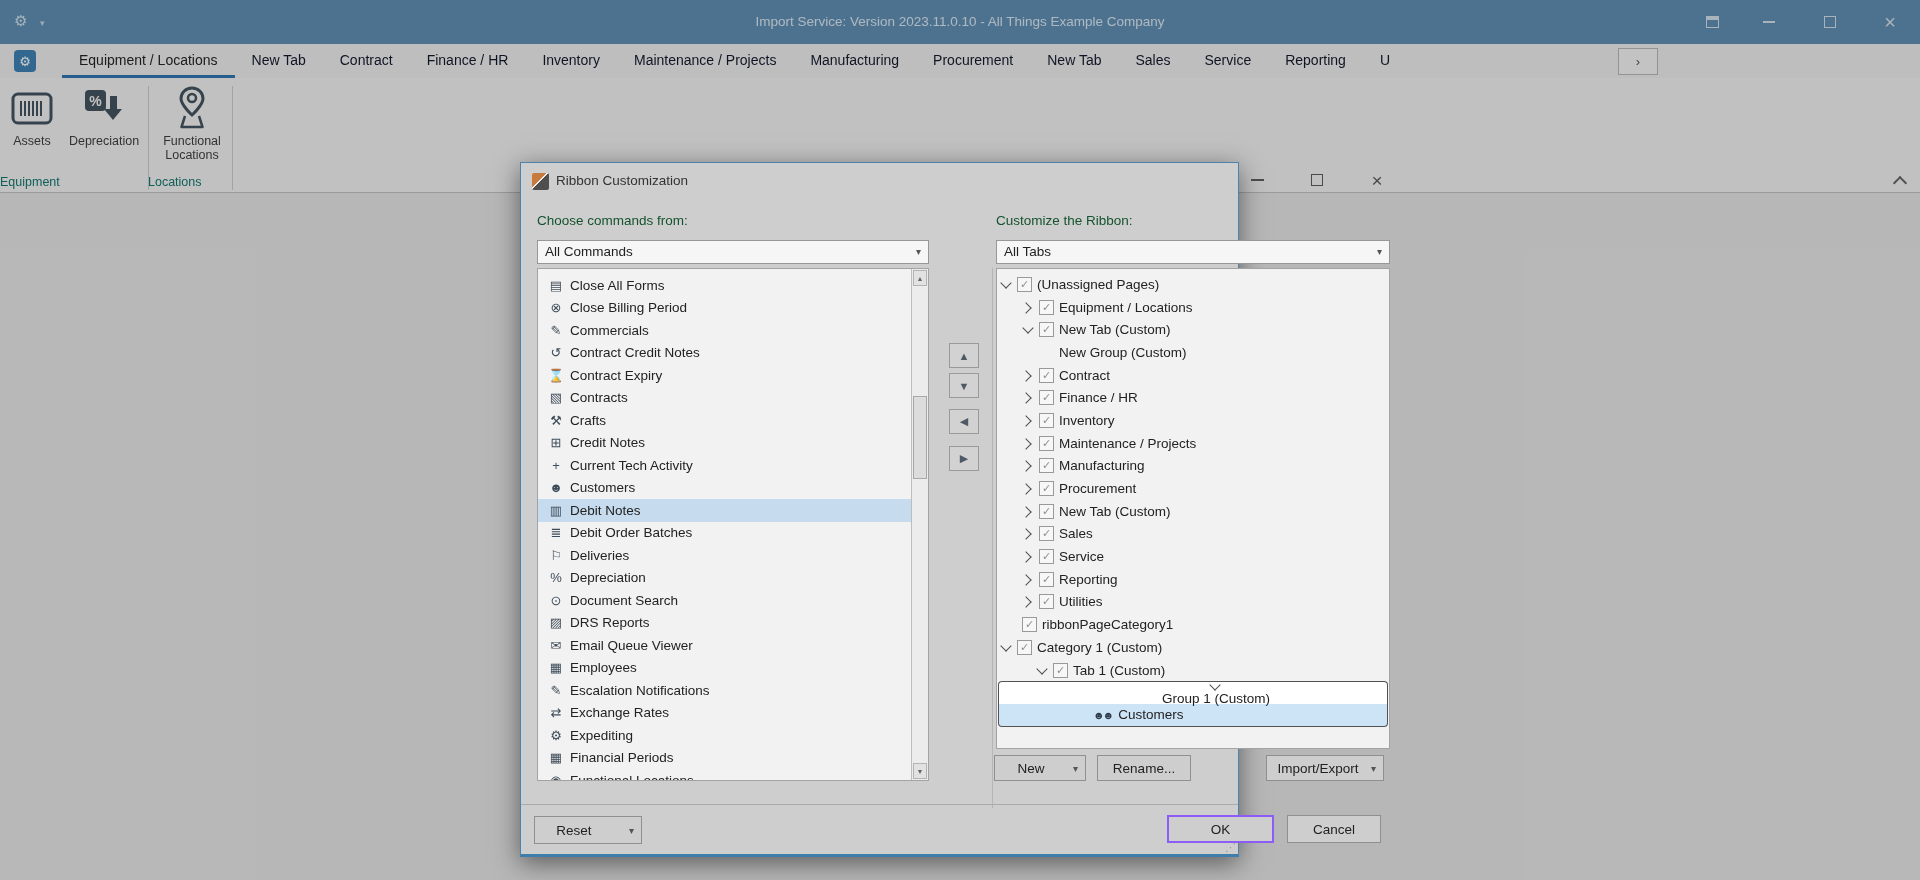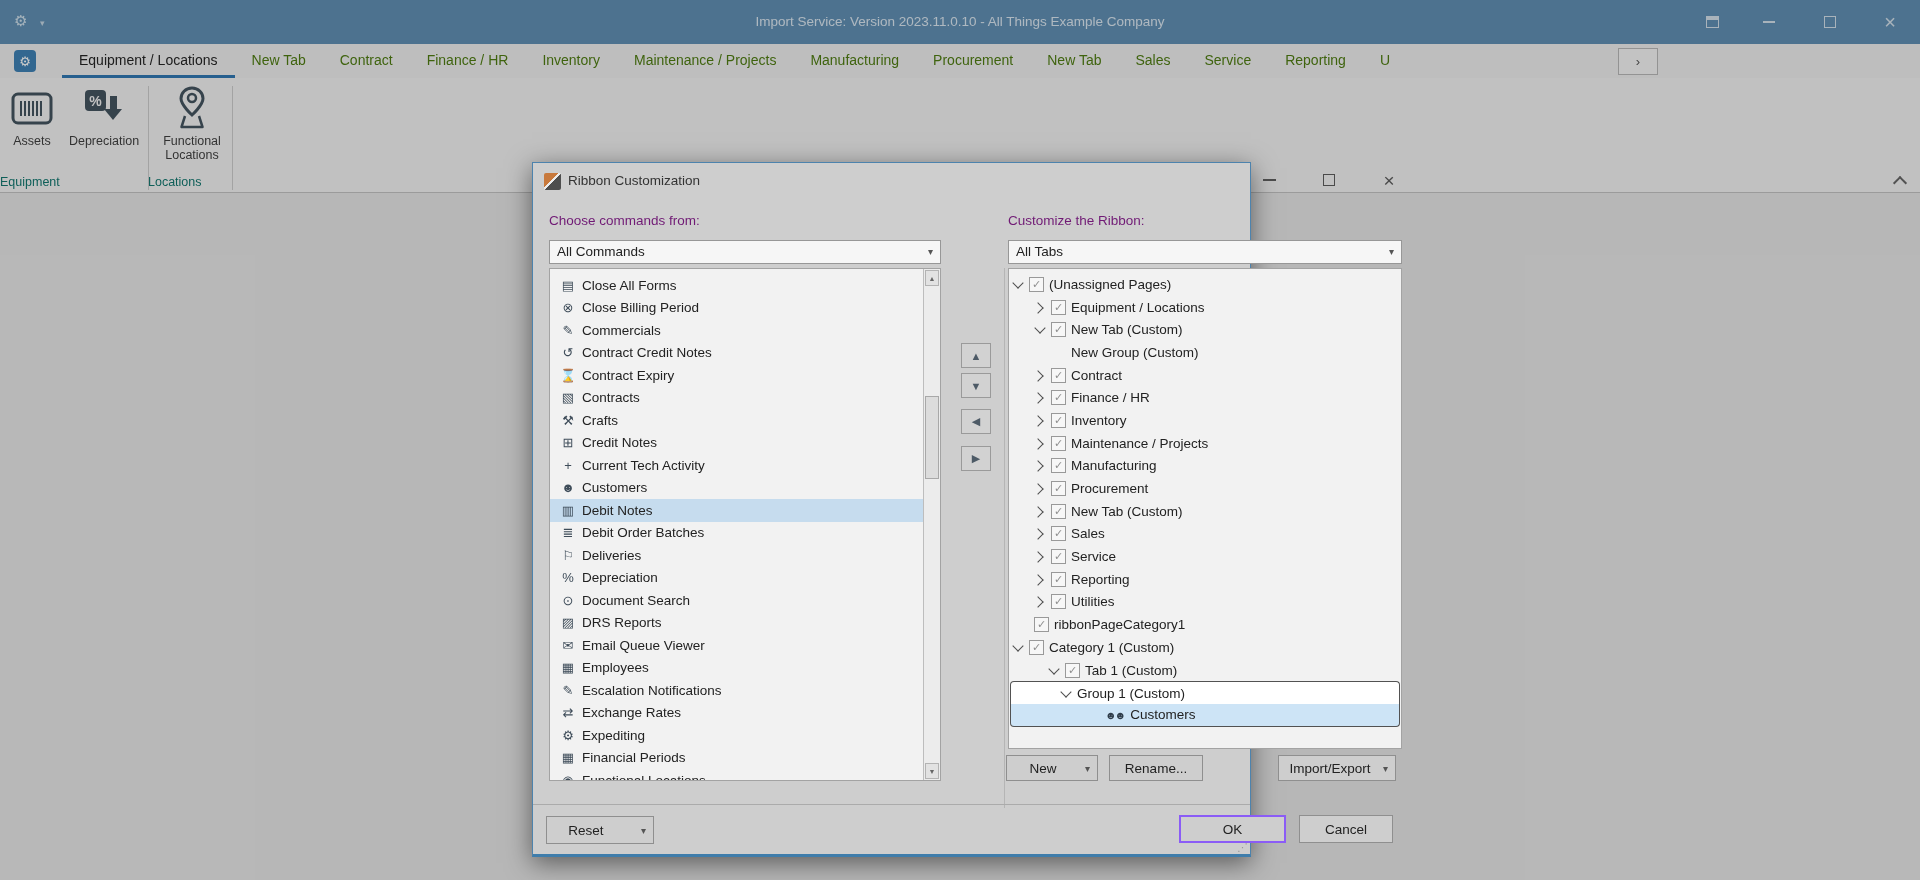--- a/index.html
+++ b/index.html
@@ -17,21 +17,21 @@
   .ico-float:before{content:"";position:absolute;left:0;right:0;top:0;height:3px;background:#d5e2ec;}
   .ico-min{width:12px;height:2px;background:#d5e2ec;}
   .ico-max{width:12px;height:12px;border:1.5px solid #d5e2ec;}
   .ico-x{font-size:20px;line-height:1;font-weight:400;}
 
   
   .tabrow{position:absolute;left:0;top:44px;width:1920px;height:34px;background:#f0f0f0;}
   .appgear{position:absolute;left:14px;top:6px;width:22px;height:22px;background:#3d80b5;border-radius:4px;
     color:#fff;display:flex;align-items:center;justify-content:center;font-size:13px;}
   .tabs{position:absolute;left:62px;top:0;height:34px;display:flex;}
-  .tab{padding:0 17px;line-height:33px;font-size:14px;color:#4d7c0f;white-space:nowrap;}
+  .tab{padding:0 17px;line-height:33px;font-size:14px;color:#0f172a;white-space:nowrap;}
   .tab.selected{box-shadow:inset 0 -3px 0 #2e77b3;color:#222;}
   .tab-overflow{position:absolute;left:1618px;top:4px;width:40px;height:27px;background:#f6f6f6;
     border:1px solid #b9b9b9;color:#555;display:flex;align-items:center;justify-content:center;font-size:13px;}
 
   
   .ribbon{position:absolute;left:0;top:78px;width:1920px;height:115px;background:#f4f4f4;border-bottom:1px solid #c3c3c3;}
   .rbtn{position:absolute;top:6px;height:86px;display:flex;flex-direction:column;align-items:center;}
   .rbtn .ric{height:48px;display:flex;align-items:center;justify-content:center;}
   .rbtn .rlb{font-size:12.5px;color:#3d3d3d;text-align:center;line-height:14px;margin-top:2px;}
   .rb-assets{left:4px;width:56px;}
@@ -47,32 +47,32 @@
   .darr-head{position:absolute;left:19px;top:19px;width:0;height:0;border-left:9px solid transparent;
     border-right:9px solid transparent;border-top:11px solid #42525e;}
   .collapse-chevron{position:absolute;left:1894px;top:96px;width:12px;height:12px;}
   .collapse-chevron:before{content:"";position:absolute;left:1px;top:4px;width:8px;height:8px;
     border-left:2px solid #666;border-top:2px solid #666;transform:rotate(45deg);}
 
   
   .dim{position:absolute;inset:0;background:rgba(15,15,15,0.22);z-index:5;}
 
   
-  .dialog{position:absolute;left:532px;top:162px;width:719px;height:695px;background:#cecece;
+  .dialog{position:absolute;left:520px;top:162px;width:719px;height:695px;background:#cecece;
     border:1px solid #4d83ad;border-bottom:3px solid #3f7dab;box-shadow:0 6px 24px rgba(0,0,0,0.5);z-index:10;}
   .dlg-title{position:absolute;left:0;top:0;right:0;height:36px;}
   .dlg-logo{position:absolute;left:11px;top:10px;width:17px;height:17px;border-radius:2px;
     background:linear-gradient(135deg,#c8793c 42%,#ececec 42%,#ececec 50%,#4e4e4e 50%);}
   .dlg-title-text{position:absolute;left:35px;top:0;line-height:36px;font-size:13.5px;color:#333;}
   .dlg-ctl{position:absolute;top:0;width:26px;height:34px;display:flex;align-items:center;justify-content:center;color:#4a4a4a;}
   .dico-min{width:13px;height:1.5px;background:#4a4a4a;}
   .dico-max{width:12px;height:12px;border:1.5px solid #4a4a4a;}
   .dico-x{font-size:19px;line-height:1;}
 
-  .dlg-label{position:absolute;font-size:13.5px;color:#701a75;}
+  .dlg-label{position:absolute;font-size:13.5px;color:#14532d;}
   .combo{position:absolute;height:24px;background:#f6f6f6;border:1px solid #979797;font-size:13.5px;color:#222;}
   .combo .cval{position:absolute;left:7px;top:0;line-height:22px;}
   .combo .ccaret{position:absolute;right:7px;top:0;line-height:22px;font-size:10px;color:#555;}
 
   .cmdlist{position:absolute;left:16px;top:105px;width:392px;height:513px;background:#f2f2f2;border:1px solid #a3a3a3;overflow:hidden;}
   .cmdrows{position:absolute;left:0;top:5px;right:17px;}
   .cmdrow{height:22.5px;display:flex;align-items:center;padding-left:8px;font-size:13.5px;color:#222;white-space:nowrap;}
   .cmdrow.selected{background:#c6dcee;}
   .cmd-icon{width:20px;margin-right:4px;font-size:13px;color:#3e4c59;text-align:center;flex:0 0 auto;}
 
@@ -433,21 +433,21 @@
         <div class="trow" style="padding-left: 4px;">
           <span class="exp open"></span>
           <span class="cb">✓</span>
           <span class="tlabel">Category 1 (Custom)</span>
         </div>
         <div class="trow" style="padding-left: 40px;">
           <span class="exp open"></span>
           <span class="cb">✓</span>
           <span class="tlabel">Tab 1 (Custom)</span>
         </div>
-        <div class="trow focus-top" style="padding-left: 50px;">
+        <div class="trow focus-top" style="padding-left: 50px; flex-direction: column;">
           <span class="exp open"></span>
           <span class="tlabel">Group 1 (Custom)</span>
         </div>
         <div class="trow focus-bottom" style="padding-left: 94px;">
           <span class="node-icon">☻☻</span>
           <span class="tlabel">Customers</span>
         </div>
       </div>
   </div>
 

